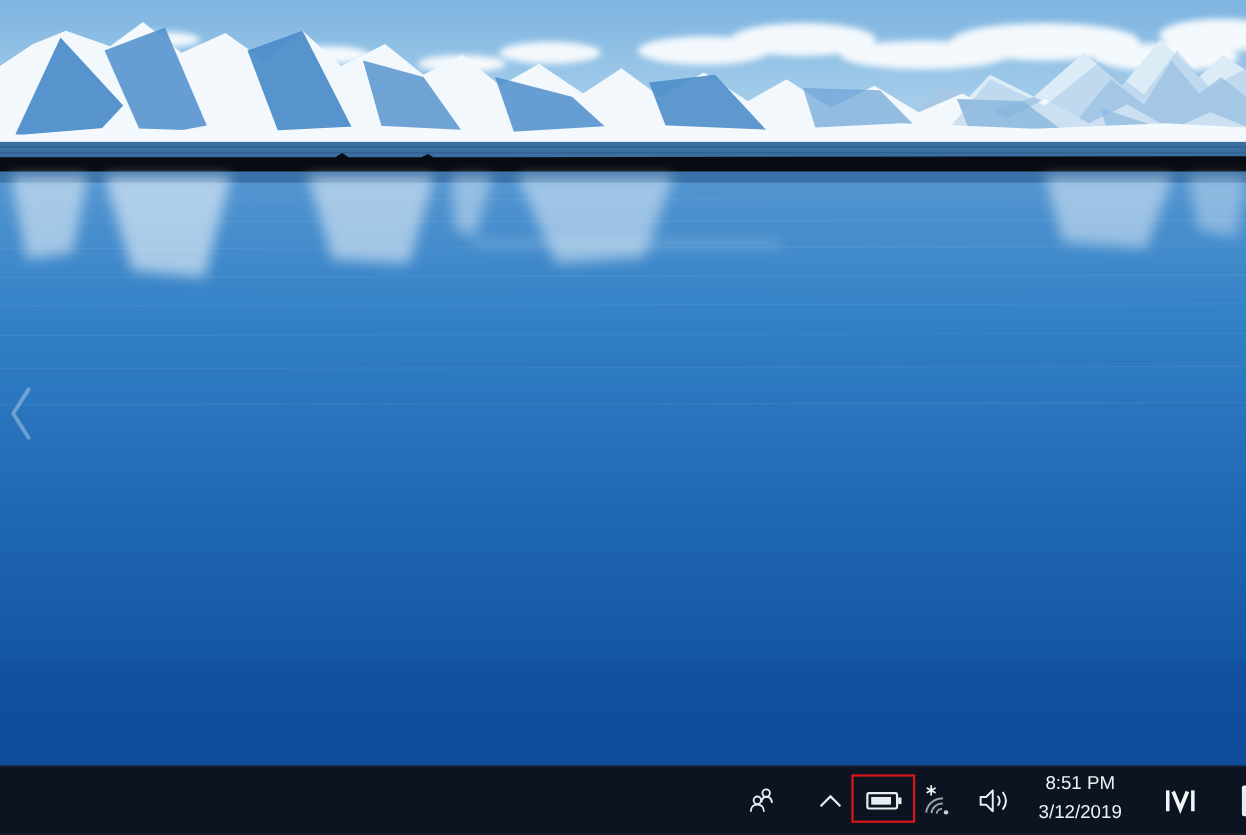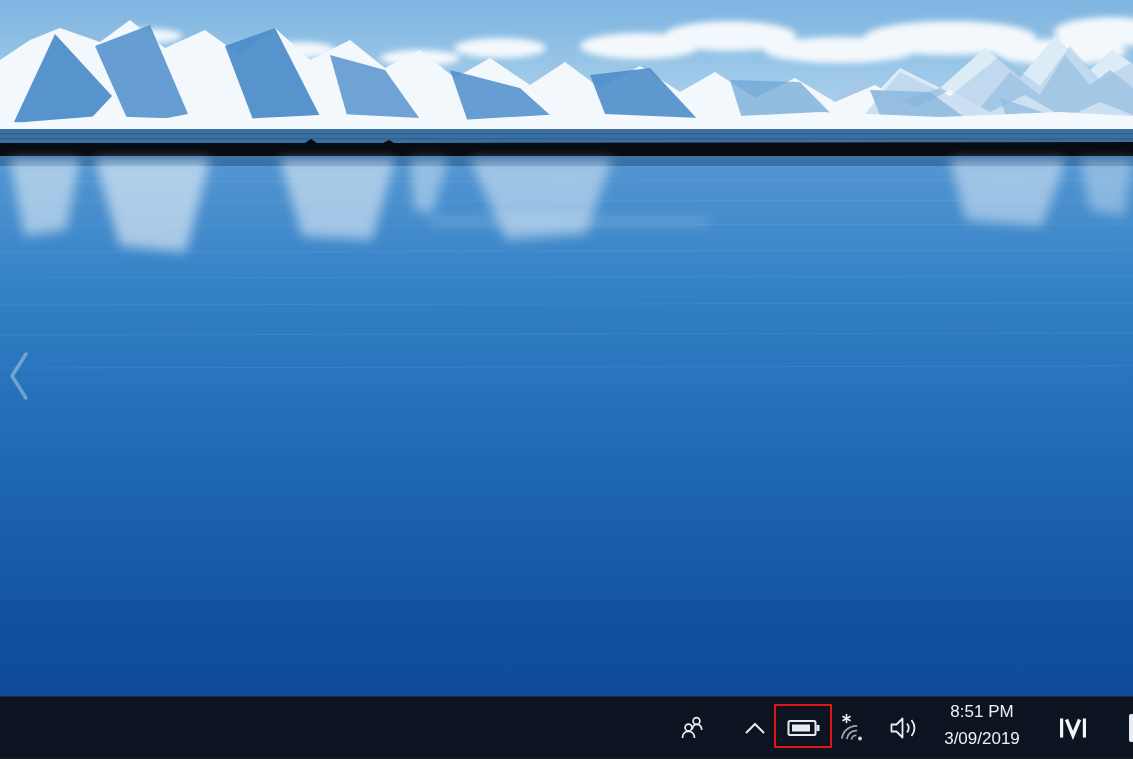--- a/index.html
+++ b/index.html
@@ -190,21 +190,21 @@
         <g fill="none" stroke="#e9edf2" stroke-width="1.8" stroke-linejoin="round">
           <path d="M2.5,10.5 h5 l6,-6 v19 l-6,-6 h-5 z"></path>
           <path d="M18,9.5 q3.5,4.5 0,9"></path>
           <path d="M22.5,6 q6,8 0,16"></path>
         </g>
       </svg>
     </div>
 
     <div class="clock">
       <div class="time">8:51 PM</div>
-      <div class="date">3/09/2019</div>
+      <div class="date">3/12/2019</div>
     </div>
 
     <div class="tray-item mbadge">
       <svg width="32" height="24" viewBox="0 0 32 24">
         <g fill="#f2f5f8">
           <rect x="3" y="2.5" width="3.2" height="19"></rect>
           <rect x="25.8" y="2.5" width="3.2" height="19"></rect>
         </g>
         <g fill="none" stroke="#f2f5f8" stroke-width="3.4">
           <polyline points="9.5,3.5 16,19.5 22.5,3.5"></polyline>

